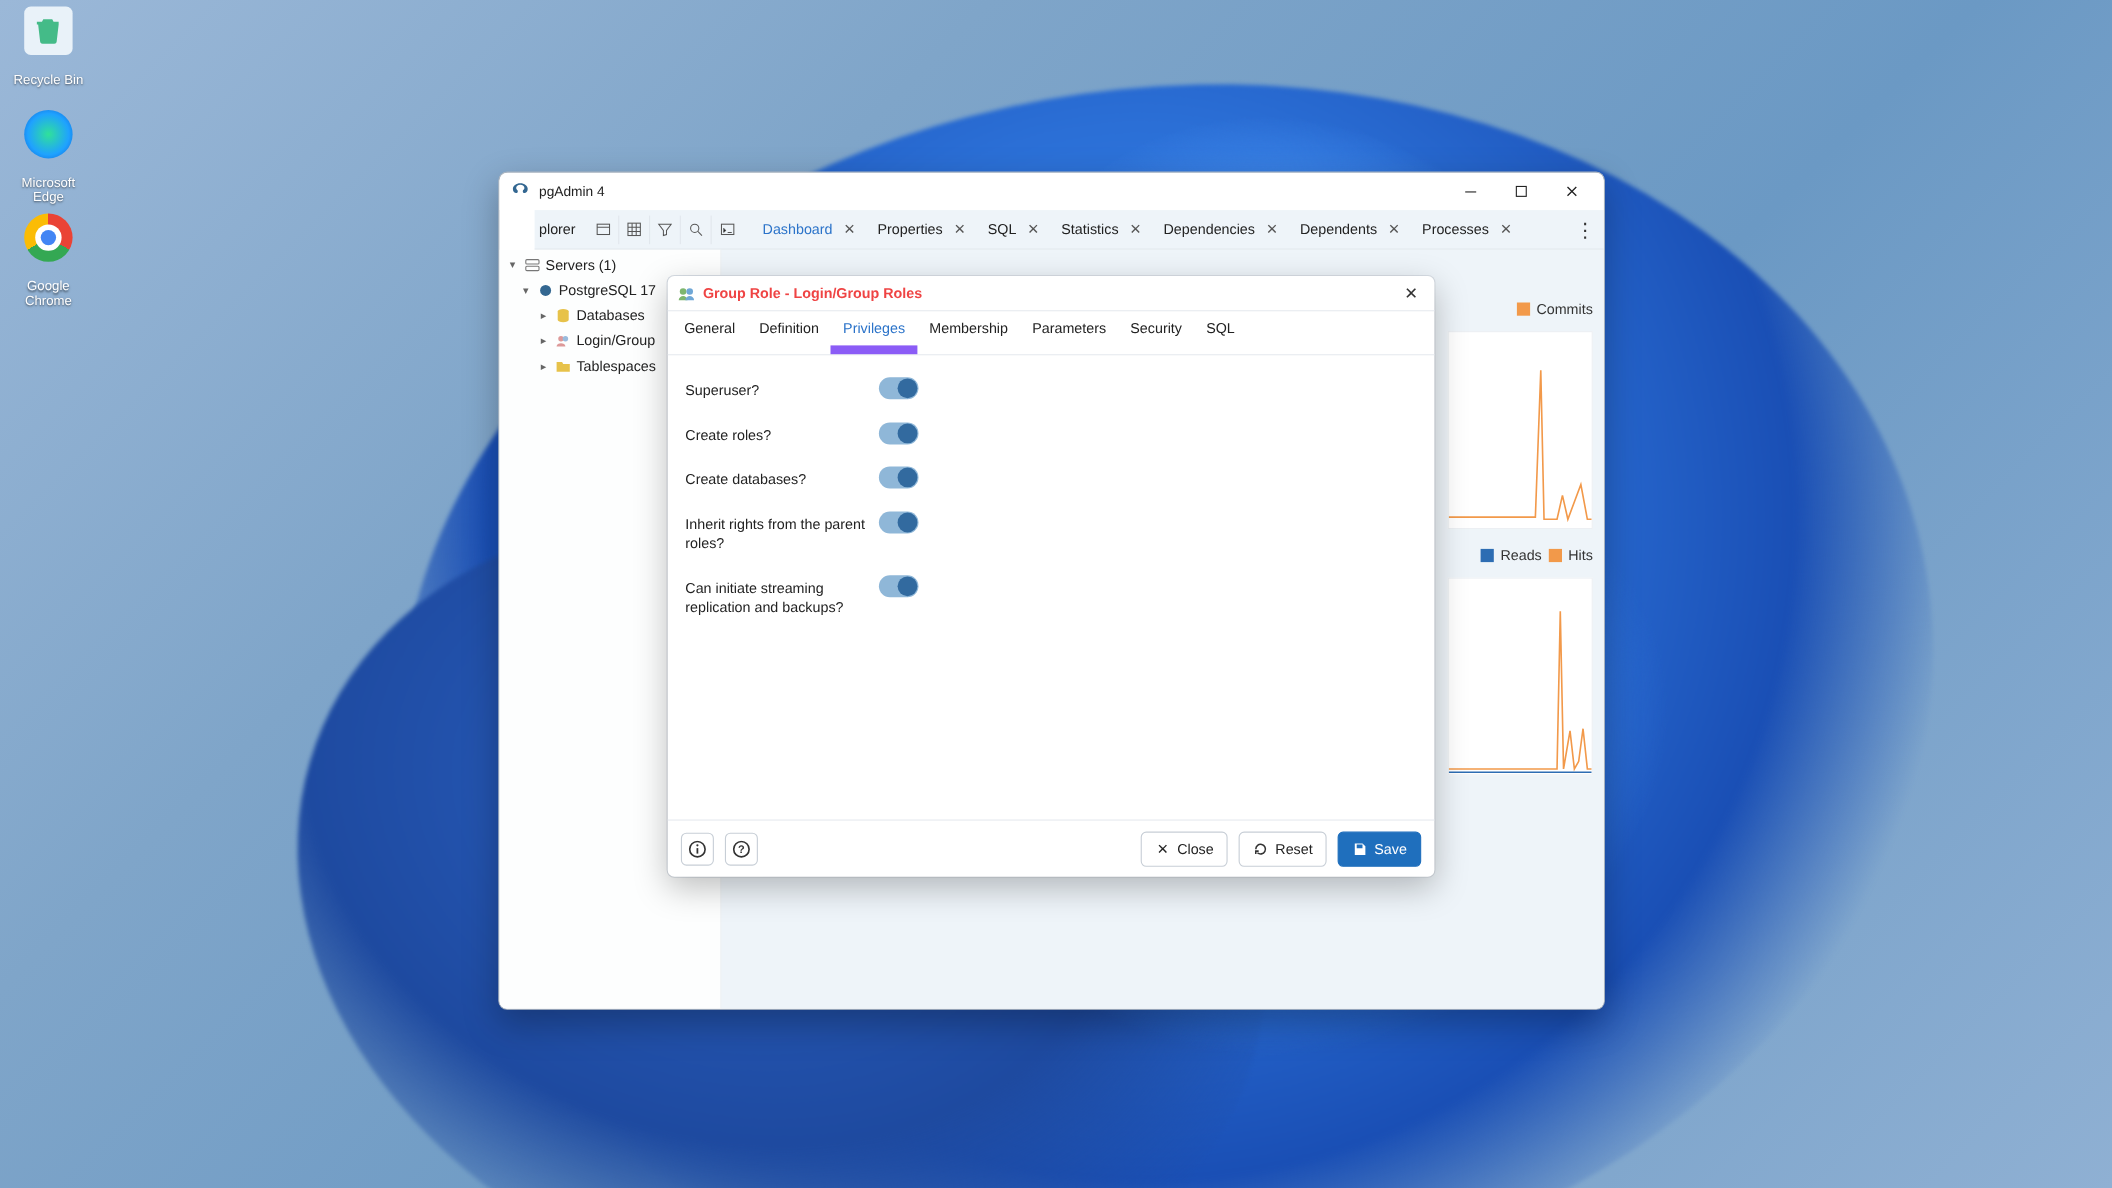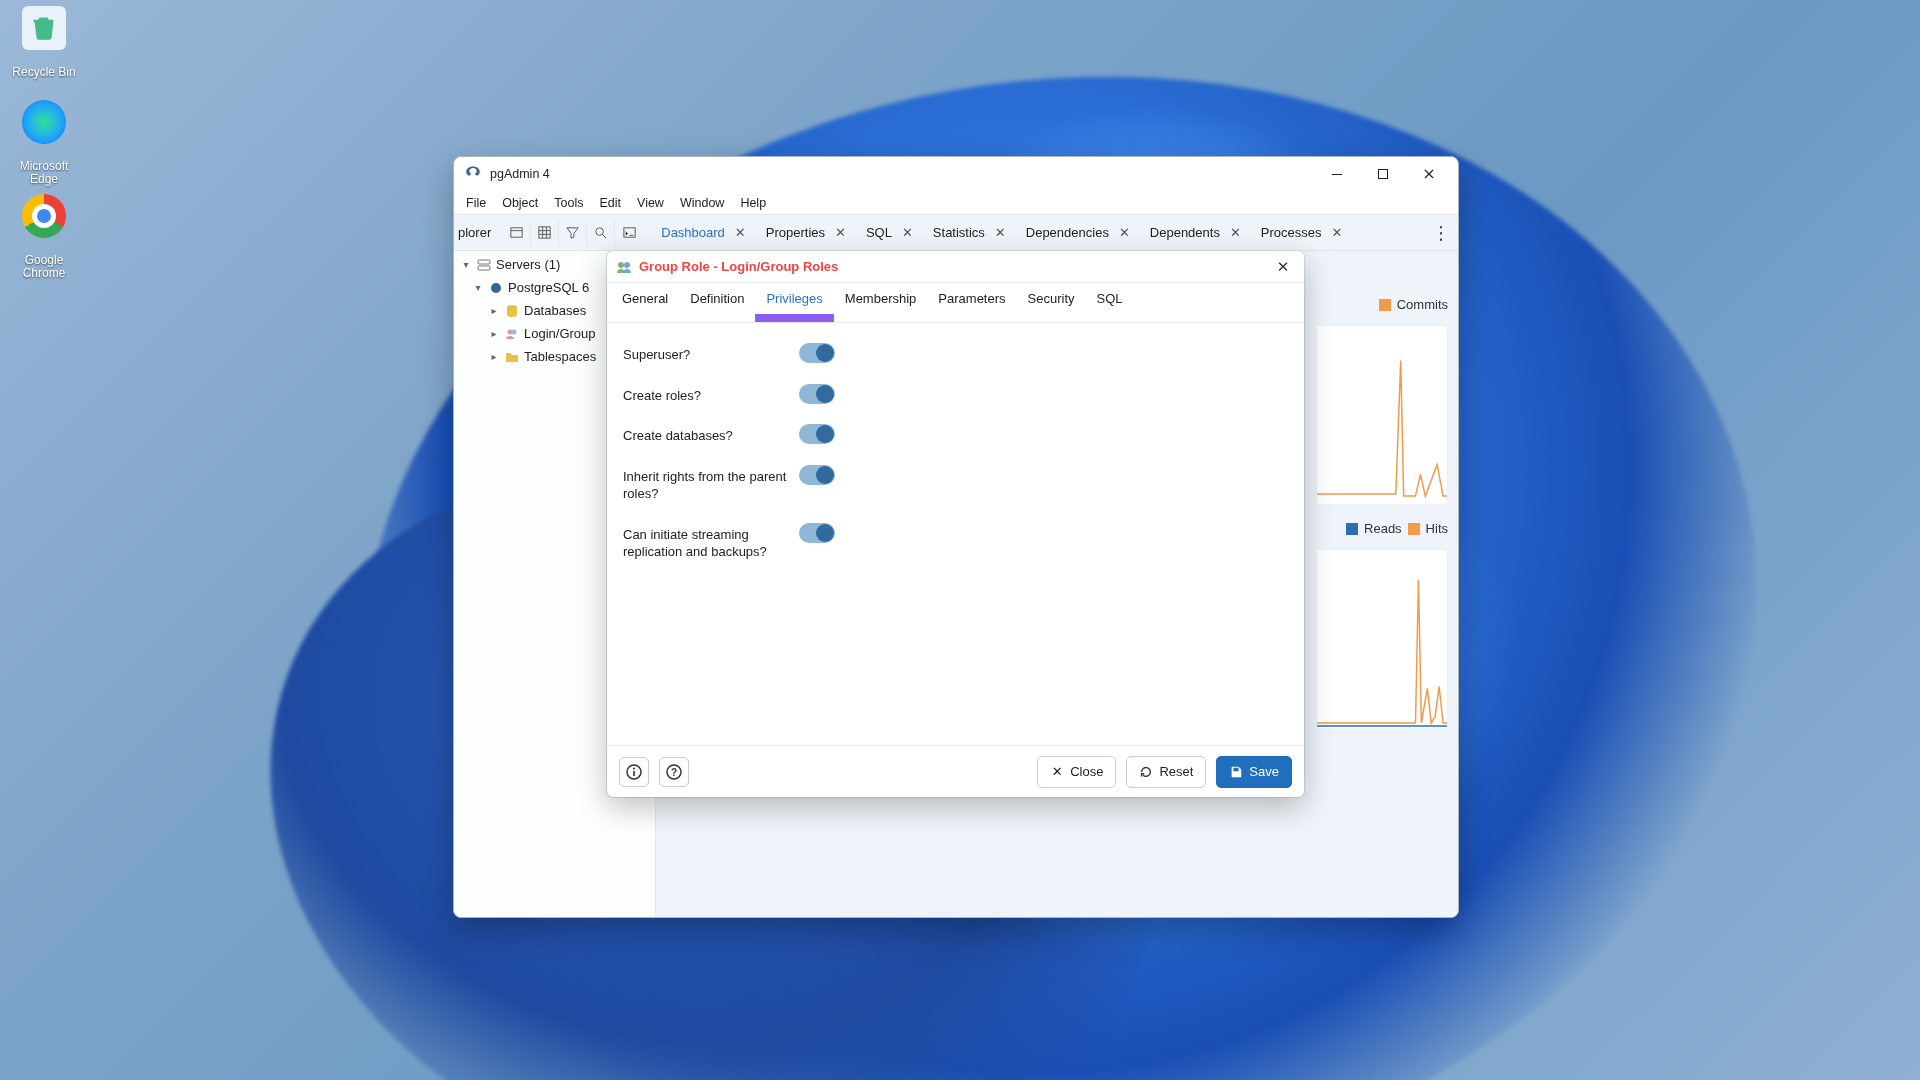--- a/index.html
+++ b/index.html
@@ -46,21 +46,21 @@
 }
 .titlebar { height: 34px; display:flex; align-items:center; padding: 0 6px 0 10px; background:#fff; border-top-left-radius:8px; border-top-right-radius:8px; }
 .titlebar .appicon { width:18px; height:18px; margin-right:8px; display:flex; align-items:center; justify-content:center; }
 .titlebar .title { font-size: 12.5px; color:#222; }
 .winbtns { margin-left:auto; display:flex; }
 .winbtn { width:46px; height:30px; display:flex; align-items:center; justify-content:center; font-size:14px; color:#222; }
 
 .menubar { height: 24px; display:flex; align-items:center; padding: 0 4px; background:#fff; gap:0; border-bottom:1px solid #e6e6e6;}
 .menubar span { font-size: 12.5px; color:#222; padding: 2px 8px; }
 
-.toolbar-row { height: 36px; display:flex; align-items:center; background:#eef4f9; border-bottom:1px solid #dfe5eb; }
+.toolbar-row { height: 36px; display:flex; align-items:center; background:#eef4f9; border-bottom:1px solid #dfe5eb;margin-left:32px; }
 .plorer { font-size:13px; color:#222; padding:0 8px 0 4px; }
 .tb-icons { display:flex; gap:0; padding:0 4px; }
 .tb-btn { width:28px; height:26px; display:flex; align-items:center; justify-content:center; border-right:1px solid #e1e7ed; }
 .tb-btn:last-child{border-right:none;}
 .tb-btn svg { width:15px; height:15px; }
 .tabs { display:flex; align-items:center; gap:0; margin-left:6px; flex:1; overflow:hidden;}
 .tab { display:flex; align-items:center; gap:6px; padding: 6px 8px; font-size:13px; color:#222; }
 .tab.active { color:#2b73c9; }
 .tab .x { font-size:13px; color:#555; padding:0 4px; }
 .kebab { width:28px; text-align:center; font-size:18px; color:#333; padding-right:6px;}
@@ -158,29 +158,20 @@
           </svg>
       </div>
       <div class="winbtn close">
         <svg width="12" height="12" viewBox="0 0 12 12">
             <path d="M2 2l8 8M10 2l-8 8" stroke="#222" stroke-width="1.2"></path>
           </svg>
       </div>
     </div>
   </div>
 
-  <div class="menubar">
-    <span>File</span>
-    <span>Object</span>
-    <span>Tools</span>
-    <span>Edit</span>
-    <span>View</span>
-    <span>Window</span>
-    <span>Help</span>
-  </div>
 
   <div class="toolbar-row">
     <span class="plorer">plorer</span>
     <div class="tb-icons">
       <div class="tb-btn">
           <svg viewBox="0 0 16 16">
             <rect x="2" y="3" width="12" height="10" fill="none" stroke="#555"></rect>
             <path d="M2 6h12" stroke="#555"></path>
           </svg>
         </div>
@@ -254,21 +245,21 @@
             </span>
           <span>Servers (1)</span>
         </div>
         <div class="trow indent1">
           <span class="chev">▾</span>
           <span class="ic">
               <svg viewBox="0 0 16 16">
                 <circle cx="8" cy="8" r="5" fill="#336791"></circle>
               </svg>
             </span>
-          <span>PostgreSQL 6</span>
+          <span>PostgreSQL 17</span>
         </div>
         <div class="trow indent2">
           <span class="chev">▸</span>
           <span class="ic">
               <svg viewBox="0 0 16 16">
                 <ellipse cx="8" cy="4" rx="5" ry="2" fill="#e7c24a"></ellipse>
                 <path d="M3 4v8c0 1.1 2.2 2 5 2s5-.9 5-2V4" fill="#e7c24a"></path>
               </svg>
             </span>
           <span>Databases</span>

